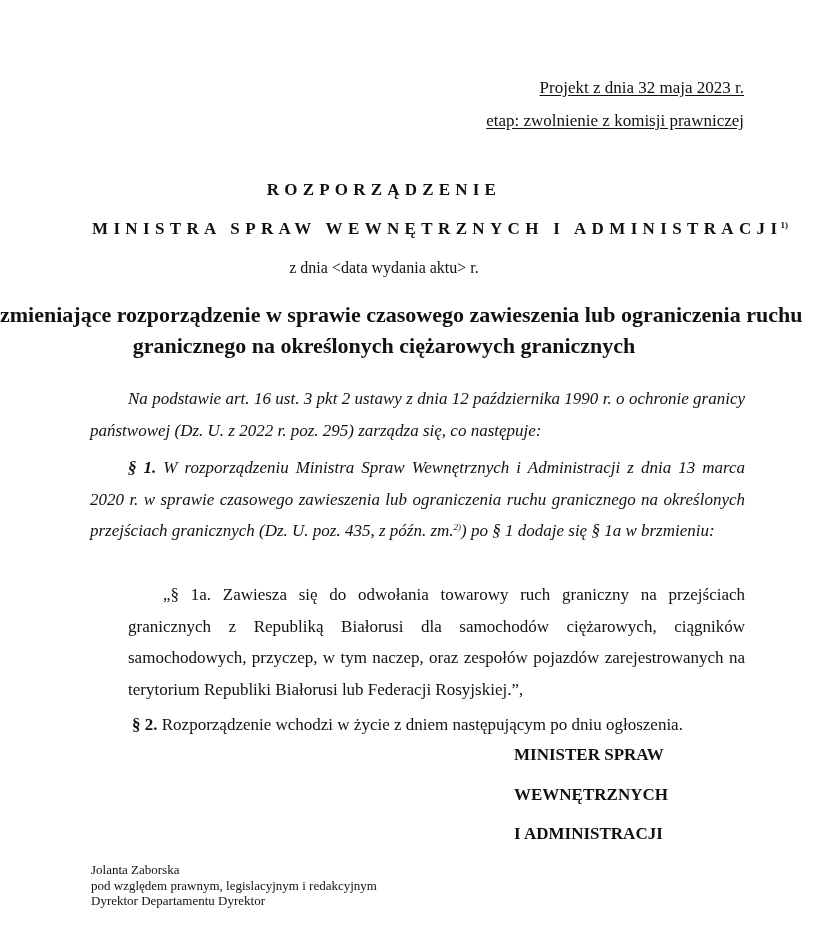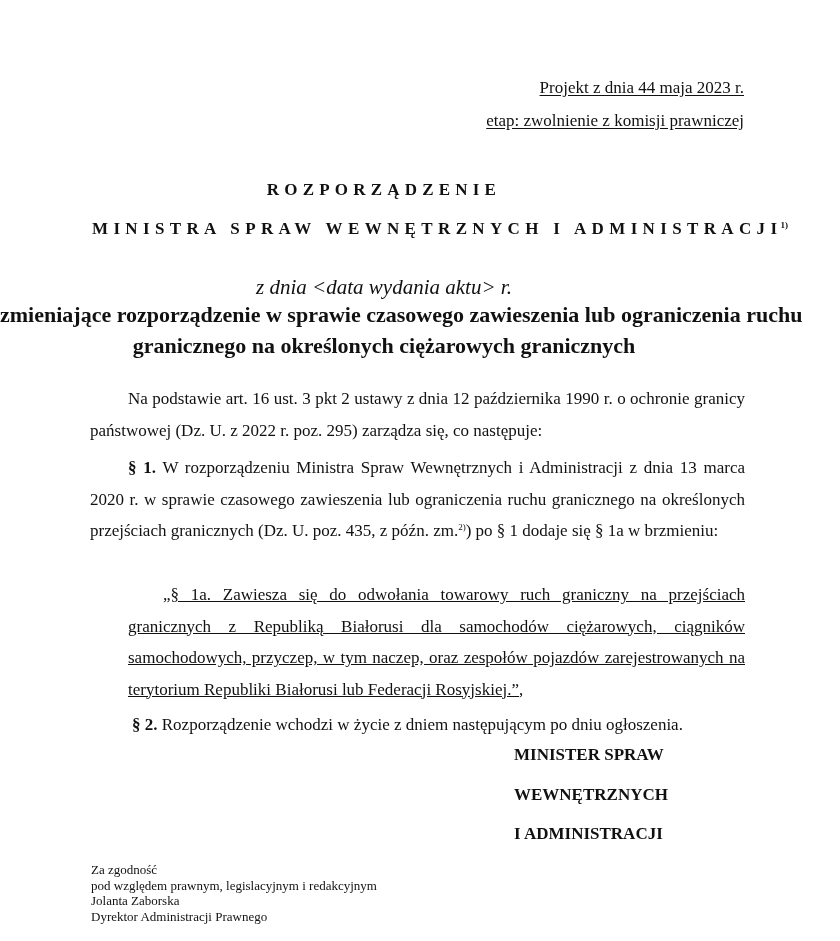--- a/index.html
+++ b/index.html
@@ -48,23 +48,22 @@
       font-size: 17px;
       letter-spacing: 5.35px;
     }
     #issuer sup {
       font-size: 9px;
       letter-spacing: 0;
       vertical-align: 6px;
       margin-left: -2px;
     }
     #date-line {
-      top: 275px;
-      font-size: 21px;
-      font-style: italic;
+      top: 259px;
+      font-size: 16px;
     }
     #subject {
       top: 299px;
       font-weight: bold;
       font-size: 22px;
       line-height: 31px;
     }
 
     .body-text {
       left: 90px;
@@ -80,22 +79,22 @@
       left: 128px;
       width: 617px;
     }
     #par2 {
       top: 709px;
       left: 132px;
       width: 640px;
       text-align: left;
       white-space: nowrap;
     }
-    .indent { text-indent: 38px; }
-    .indent2 { text-indent: 35px; text-decoration: underline; }
+    .indent { text-indent: 38px; font-style: italic; }
+    .indent2 { text-indent: 35px; }
     sup.fn {
       font-size: 9px;
       vertical-align: 6px;
       line-height: 0;
     }
     b.sec { font-weight: bold; }
 
     .signature {
       left: 514px;
       font-weight: bold;
@@ -110,21 +109,21 @@
       top: 862px;
       left: 91px;
       font-size: 13px;
       line-height: 15.5px;
     }
     #footer div { white-space: nowrap; }
   </style>
 </head>
 <body>
 
-<div class="abs right-meta" id="meta-project">Projekt z dnia 44 maja 2023 r.</div>
+<div class="abs right-meta" id="meta-project">Projekt z dnia 32 maja 2023 r.</div>
 <div class="abs right-meta" id="meta-stage">etap: zwolnienie z komisji prawniczej</div>
 
 <div class="abs center" id="title">ROZPORZĄDZENIE</div>
 
 <div class="abs" id="issuer"><span>MINISTRA SPRAW WEWNĘTRZNYCH I ADMINISTRACJI</span><sup>1)</sup></div>
 
 <div class="abs center" id="date-line">z dnia &lt;data wydania aktu&gt; r.</div>
 
 <div class="abs center" id="subject">
   <div>zmieniające rozporządzenie w sprawie czasowego zawieszenia lub ograniczenia ruchu</div>
@@ -137,17 +136,16 @@
 
 <div class="abs body-text indent2" id="par1a">„§ 1a. Zawiesza się do odwołania towarowy ruch graniczny na przejściach granicznych z Republiką Białorusi dla samochodów ciężarowych, ciągników samochodowych, przyczep, w tym naczep, oraz zespołów pojazdów zarejestrowanych na terytorium Republiki Białorusi lub Federacji Rosyjskiej.”,</div>
 
 <div class="abs body-text" id="par2"><b class="sec">§ 2.</b><span> Rozporządzenie wchodzi w życie z dniem następującym po dniu ogłoszenia.</span></div>
 
 <div class="abs signature" id="sig-1">MINISTER SPRAW</div>
 <div class="abs signature" id="sig-2">WEWNĘTRZNYCH</div>
 <div class="abs signature" id="sig-3">I ADMINISTRACJI</div>
 
 <div class="abs" id="footer">
-  <div>Za zgodność</div>
+  <div>Jolanta Zaborska</div>
   <div>pod względem prawnym, legislacyjnym i redakcyjnym</div>
-  <div>Jolanta Zaborska</div>
-  <div>Dyrektor Administracji Prawnego</div>
+  <div>Dyrektor Departamentu Dyrektor</div>
 </div>
 
 </body></html>

